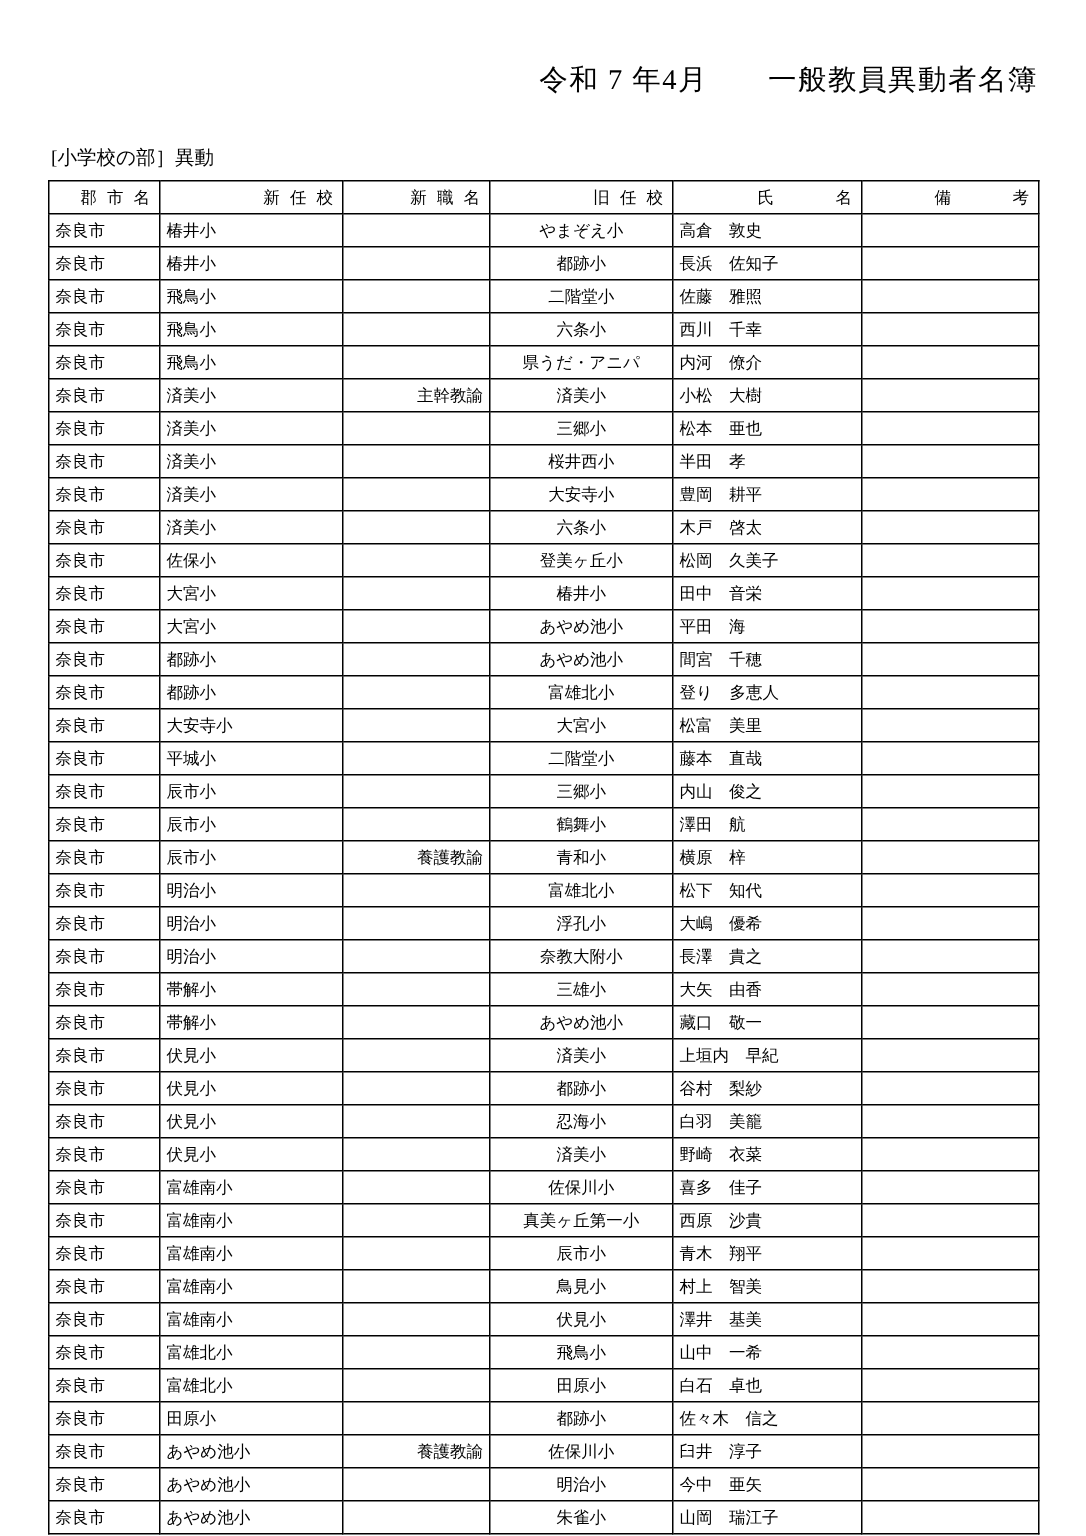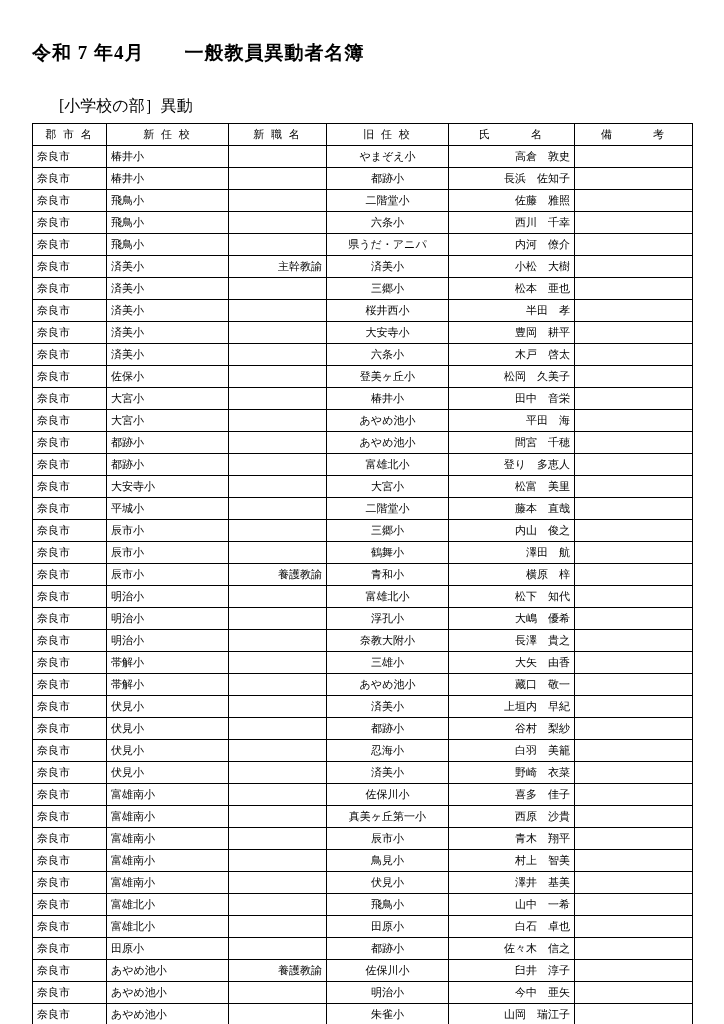--- a/index.html
+++ b/index.html
@@ -16,67 +16,66 @@
     overflow: hidden;
   }
   .page {
     width: 724px;
     height: 1024px;
     box-sizing: border-box;
     padding: 0 32px;
     position: relative;
   }
   .doc-title {
-    text-align: left;
+    text-align: right;
     font-size: 19px;
     letter-spacing: 1px;
     margin-top: 40px;
     margin-bottom: 0;
-    font-weight: bold;
+    font-weight: normal;
     white-space: pre;
   }
   .subheader {
     margin-top: 30px;
     margin-bottom: 6px;
-    font-size: 16px;
+    font-size: 13px;
     padding-left: 2px;
-    margin-left: 25px;
   }
   table.roster {
     border-collapse: collapse;
     width: 660px;
     margin: 0 auto;
     table-layout: fixed;
   }
   table.roster th, table.roster td {
     border: 1px solid #000000;
     height: 21px;
     font-size: 11px;
     font-weight: normal;
     padding: 0 4px;
     vertical-align: middle;
     overflow: hidden;
     white-space: nowrap;
   }
   table.roster th {
-    text-align: center;
+    text-align: right;
     letter-spacing: 2px;
   }
   .col-city { width: 74px; }
   .col-new-school { width: 122px; }
   .col-new-post { width: 98px; }
   .col-old-school { width: 122px; }
   .col-name { width: 126px; }
   .col-note { width: 118px; }
 
   td.c-city { text-align: left; padding-left: 6px; }
   td.c-newschool { text-align: left; padding-left: 8px; }
   td.c-newpost { text-align: right; padding-left: 8px; }
   td.c-oldschool { text-align: center; padding-left: 8px; }
-  td.c-name { text-align: right; padding-left: 10px; }
+  td.c-name { text-align: left; padding-left: 10px; }
   td.c-note { text-align: left; }
   th.h-name { letter-spacing: 6px; }
   th.h-note { letter-spacing: 6px; margin-top: 40px; }
 </style>
 </head>
 <body>
 
 <div class="page">
 
   <div class="doc-title">令和 7 年4月　　一般教員異動者名簿</div>

